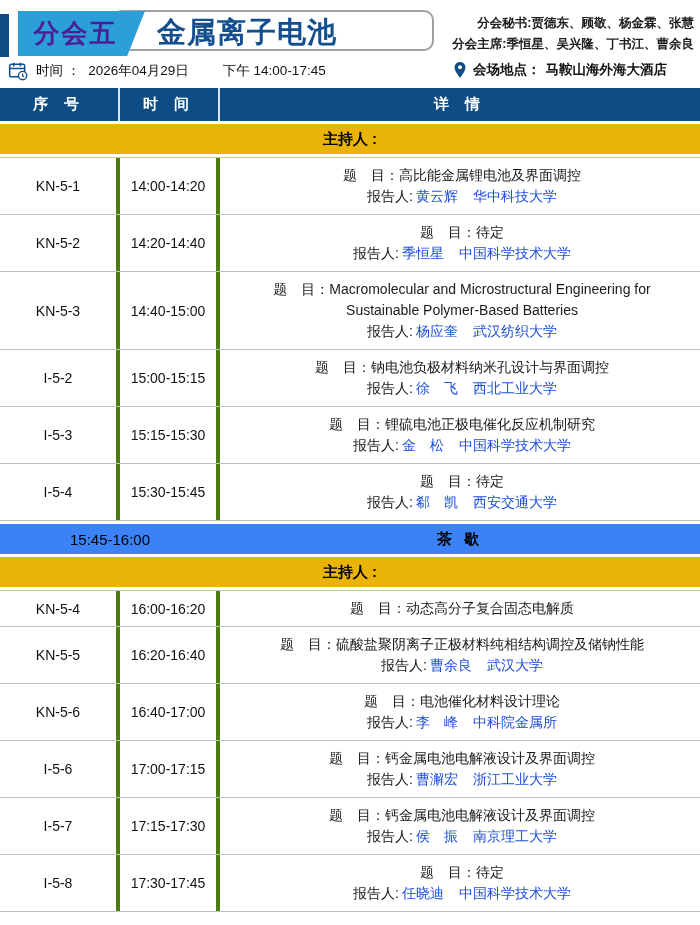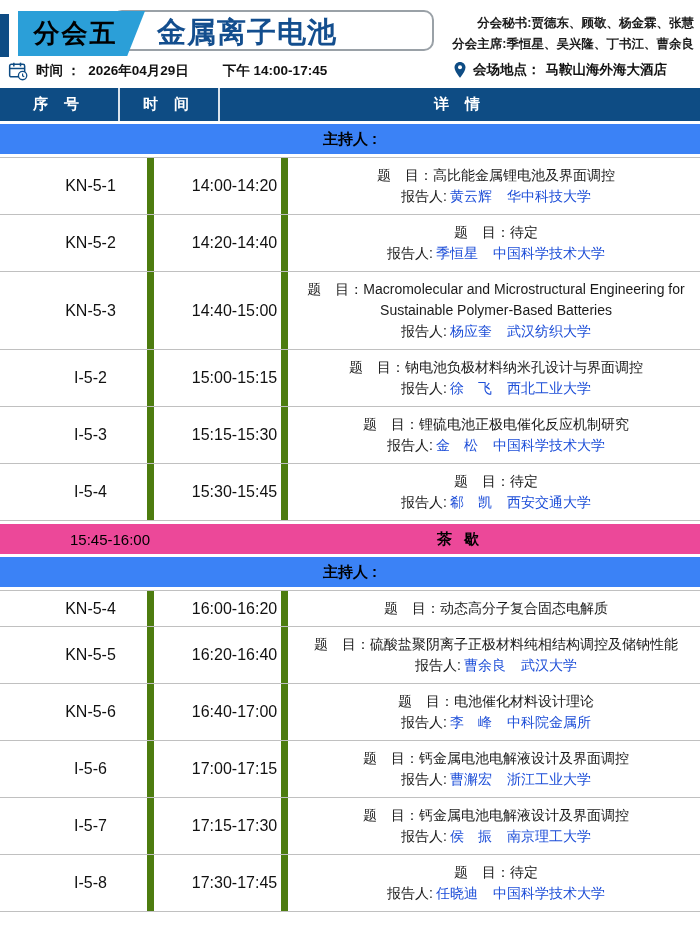--- a/index.html
+++ b/index.html
@@ -6,73 +6,73 @@
   .page {
     position:relative; width:700px; height:925px; background:#fff;
     font-family:"Liberation Sans", sans-serif; overflow:hidden;
   }
 
   
   .navy-bar { position:absolute; left:0; top:14px; width:9px; height:43px; background:#0e4c84; }
   .badge {
     position:absolute; left:18px; top:11px; width:127px; height:45px;
     background:#2b9fd8; clip-path:polygon(0 0,100% 0,86% 100%,0 100%);
-    color:#000000; font-weight:bold; font-size:26px;
+    color:#4c1d95; font-weight:bold; font-size:26px;
     display:flex; align-items:center; justify-content:center;
     padding-right:12px; box-sizing:border-box; z-index:3; letter-spacing:2px;
   }
   .title-box {
     position:absolute; left:112px; top:10px; width:318px; height:37px;
     border:2px solid #9aa1a7; border-radius:10px; z-index:1; background:#fff;
   }
   .session-title {
     position:absolute; left:157px; top:13px; z-index:4;
     font-size:29px; font-weight:bold; color:#134e8e; letter-spacing:1px;
   }
   .chairs-block {
     position:absolute; right:6px; top:13px; text-align:right;
     font-size:12.5px; font-weight:600; color:#1c1c1c; line-height:1.65;
   }
 
   
   .info-row { position:absolute; left:0; top:61px; width:700px; height:24px; }
   .time-group { position:absolute; left:8px; top:0; display:flex; align-items:center; gap:8px;
-                font-size:13.5px; font-weight:700; color:#111;justify-content:flex-end; }
+                font-size:13.5px; font-weight:400; color:#111;justify-content:flex-end; }
   .period { margin-left:26px; }
   .venue-group { position:absolute; left:452px; top:0; display:flex; align-items:flex-start; gap:5px;
                  font-size:13.5px; font-weight:600; color:#111; }
 
   
   .sch-table { position:absolute; left:0; top:88px; width:700px; }
   .thead { display:flex; height:33px; background:#0e4c84; color:#fff; font-weight:bold; font-size:15px; }
   .th { display:flex; align-items:center; justify-content:center; letter-spacing:6px; }
   .col-id { width:120px; box-sizing:border-box;text-align:center; }
   .col-time { width:100px; box-sizing:border-box; }
   .col-detail { flex:1; box-sizing:border-box; }
   .thead .col-id, .thead .col-time { border-right:2px solid rgba(255,255,255,.85); }
 
   .host-row {
-    height:30px; margin:3px 0; background:#3b82f6;
+    height:30px; margin:3px 0; background:#eab308;
     display:flex; align-items:center; justify-content:center;
     font-size:15px; font-weight:bold; color:#000;
   }
 
   .session-row { display:flex; border-top:1px solid #c0c0c0; }
   .rows .session-row:last-child { border-bottom:1px solid #c0c0c0; }
   .cell-id, .cell-time {
     display:flex; align-items:center; justify-content:center;
-    font-size:16px; color:#111; border-right:7px solid #4d7c0f; box-sizing:border-box;margin-left:34px;
+    font-size:14px; color:#111; border-right:4px solid #4d7c0f; box-sizing:border-box;
   }
   .cell-detail { flex:1; padding:7px 12px 7px 16px; font-size:14px; line-height:21px; color:#1a1a1a; box-sizing:border-box;text-align:center; }
   .speaker-name, .speaker-aff { font-weight:normal; color:#1d4ed8; }
   .speaker-name { margin-left:3px; }
   .speaker-aff { margin-left:15px; }
 
   .tea-row {
-    height:30px; margin:3px 0; background:#ec4899;
+    height:30px; margin:3px 0; background:#3b82f6;
     display:flex; align-items:center; font-size:15px; font-weight:bold; color:#000;
   }
   .tea-time { width:220px; text-align:center; font-weight:normal; font-size:15px; }
   .tea-label { flex:1; text-align:center; letter-spacing:4px; }
 </style>
 </head>
 <body>
 
 <div class="page">
 

